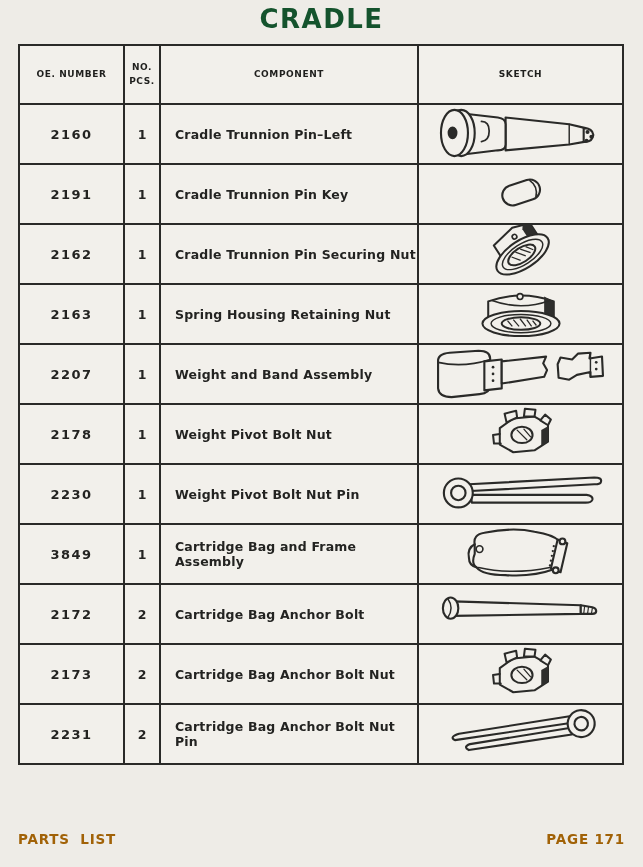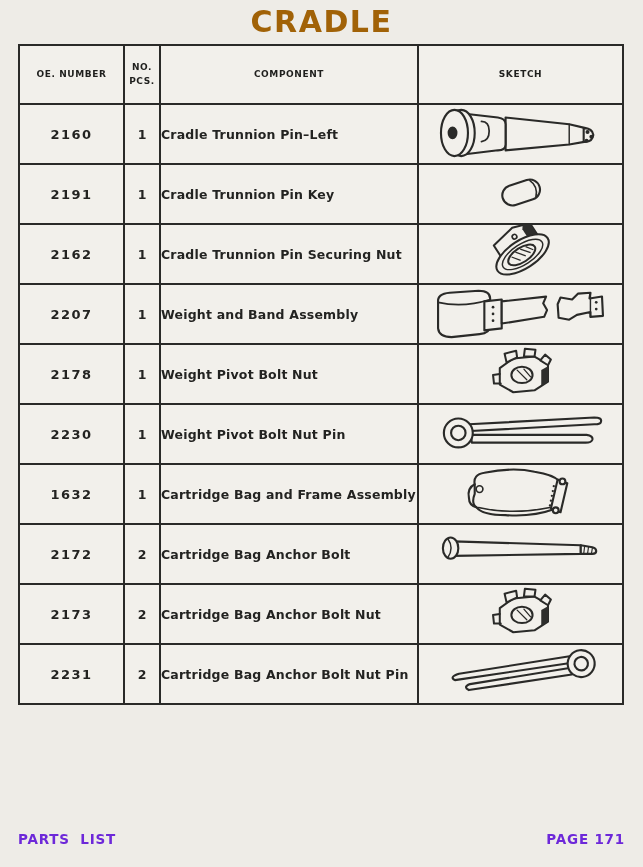--- a/index.html
+++ b/index.html
@@ -7,22 +7,22 @@
     width:643px;height:867px;
     background:#eeece7;
     font-family:"DejaVu Sans","Liberation Sans",sans-serif;
     color:#232321;
     position:relative;
     overflow:hidden;
   }
   .title{
     position:absolute;top:4px;left:0;width:100%;
     text-align:center;margin:0;
-    font-size:30px;font-weight:bold;letter-spacing:1.5px;
-    color:#a16207;
+    font-size:26px;font-weight:bold;letter-spacing:1.5px;
+    color:#14532d;
   }
   table.parts-table{
     position:absolute;top:44px;left:18px;width:604px;
     border-collapse:collapse;table-layout:fixed;
   }
   .parts-table th,.parts-table td{
     border:2px solid #2a2a28;
     background:#f2f0eb;
     padding:0;
     overflow:hidden;
@@ -35,30 +35,30 @@
     color:#1f1f1d;
   }
   td.col-oe{
     text-align:center;font-size:13px;font-weight:bold;letter-spacing:1.5px;margin-top:44px;
   }
   td.col-pcs{
     text-align:center;font-size:12.5px;font-weight:bold;
   }
   td.col-comp{
     font-size:12.5px;font-weight:bold;letter-spacing:0.2px;
-    text-align:left;
+    padding-left:14px;text-align:left;
   }
   td.col-sketch{text-align:center;}
   .sketch{display:inline-block;line-height:0;}
   .sketch svg{display:block;margin:0 auto;}
   .footer{
     position:absolute;top:831px;left:18px;right:18px;
     display:flex;justify-content:space-between;
     font-size:13.5px;font-weight:bold;letter-spacing:0.8px;
-    color:#6d28d9;
+    color:#a16207;
   }
   .footer .fl{word-spacing:5px;}
 </style>
 </head>
 <body>
 
 <div class="page">
   <h1 class="title">CRADLE</h1>
 
   <table class="parts-table">
@@ -121,20 +121,37 @@
                   <circle cx="103" cy="11" r="2.4" fill="none" stroke-width="1.7"></circle>
                   <ellipse cx="100" cy="31" rx="31" ry="14.5"></ellipse>
                   <ellipse cx="100" cy="31" rx="24" ry="10.5" fill="none" stroke-width="1.5"></ellipse>
                   <ellipse cx="99" cy="31" rx="16" ry="7.5" fill="none"></ellipse>
                   <path d="M 89 27 l 6 8 M 95 25 l 7 9 M 101 25 l 7 9 M 107 26 l 5 7" stroke-width="1.3" fill="none"></path>
                 </g>
               </svg></span></td>
   </tr>
 
 
+  <tr>
+    <td class="col-oe">2163</td>
+    <td class="col-pcs">1</td>
+    <td class="col-comp">Spring Housing Retaining Nut</td>
+    <td class="col-sketch"><span class="sketch"><svg width="196" height="54" viewBox="0 0 200 56" xmlns="http://www.w3.org/2000/svg">
+                <g stroke="#2a2a28" stroke-width="2.1" fill="#f2f0eb" stroke-linejoin="round">
+                  <path d="M 66 38 L 66 17 Q 100 5 134 17 L 134 38 Z"></path>
+                  <path d="M 124 12 L 134 17 L 134 36 L 124 34 Z" fill="#2e2e2c" stroke="none"></path>
+                  <path d="M 70 16 Q 100 27 130 16" fill="none" stroke-width="1.7"></path>
+                  <circle cx="99" cy="12" r="3" fill="#f2f0eb" stroke-width="1.7"></circle>
+                  <ellipse cx="100" cy="40" rx="40" ry="13"></ellipse>
+                  <ellipse cx="100" cy="40" rx="31" ry="9.5" fill="none" stroke-width="1.5"></ellipse>
+                  <ellipse cx="100" cy="40" rx="20" ry="6.5" fill="none"></ellipse>
+                  <path d="M 86 37 l 5 6 M 92 36 l 6 7 M 99 35 l 6 8 M 106 36 l 5 7 M 112 37 l 4 5" stroke-width="1.3" fill="none"></path>
+                </g>
+              </svg></span></td>
+  </tr>
 
   <tr>
     <td class="col-oe">2207</td>
     <td class="col-pcs">1</td>
     <td class="col-comp">Weight and Band Assembly</td>
     <td class="col-sketch"><span class="sketch"><svg width="196" height="54" viewBox="0 0 200 56" xmlns="http://www.w3.org/2000/svg">
                 <g stroke="#2a2a28" stroke-width="2.2" fill="#f2f0eb" stroke-linejoin="round" stroke-linecap="round">
                   <path d="M 14 18 Q 13 9 26 8 L 56 6 Q 68 6 68 14 L 68 42 Q 68 50 57 51 L 28 54 Q 15 54 14 45 Z"></path>
                   <path d="M 14 18 Q 40 24 68 15" fill="none" stroke-width="1.7"></path>
                   <path d="M 62 17 L 80 15 L 80 45 L 62 47 Z"></path>
@@ -177,21 +194,21 @@
                 <g stroke="#2a2a28" stroke-width="2.2" fill="#f2f0eb" stroke-linejoin="round" stroke-linecap="round">
                   <path d="M 46 20 L 176 13 Q 184 13 183 17 Q 183 20 176 20 L 48 27 Z"></path>
                   <path d="M 48 31 L 168 31 Q 175 32 174 36 Q 173 39 167 39 L 49 39 Z"></path>
                   <circle cx="35" cy="29" r="15"></circle>
                   <circle cx="35" cy="29" r="7.5"></circle>
                 </g>
               </svg></span></td>
   </tr>
 
   <tr>
-    <td class="col-oe">1632</td>
+    <td class="col-oe">3849</td>
     <td class="col-pcs">1</td>
     <td class="col-comp">Cartridge Bag and Frame Assembly</td>
     <td class="col-sketch"><span class="sketch"><svg width="196" height="54" viewBox="0 0 200 56" xmlns="http://www.w3.org/2000/svg">
                 <g stroke="#2a2a28" stroke-width="2.2" fill="#f2f0eb" stroke-linejoin="round" stroke-linecap="round">
                   <path d="M 52 20 Q 50 10 62 8 Q 92 2 114 7 Q 134 10 140 17 L 134 46 Q 112 54 84 52 Q 60 52 54 44 Q 48 40 52 30 Z"></path>
                   <path d="M 52 20 Q 44 24 46 34 Q 46 42 54 44" fill="none"></path>
                   <circle cx="57" cy="25" r="3.5" fill="none" stroke-width="1.7"></circle>
                   <path d="M 56 44 Q 90 52 130 44" fill="none" stroke-width="1.5"></path>
                   <path d="M 138 15 L 148 19 L 141 49 L 131 45 Z"></path>
                   <circle cx="143" cy="17" r="3"></circle>

